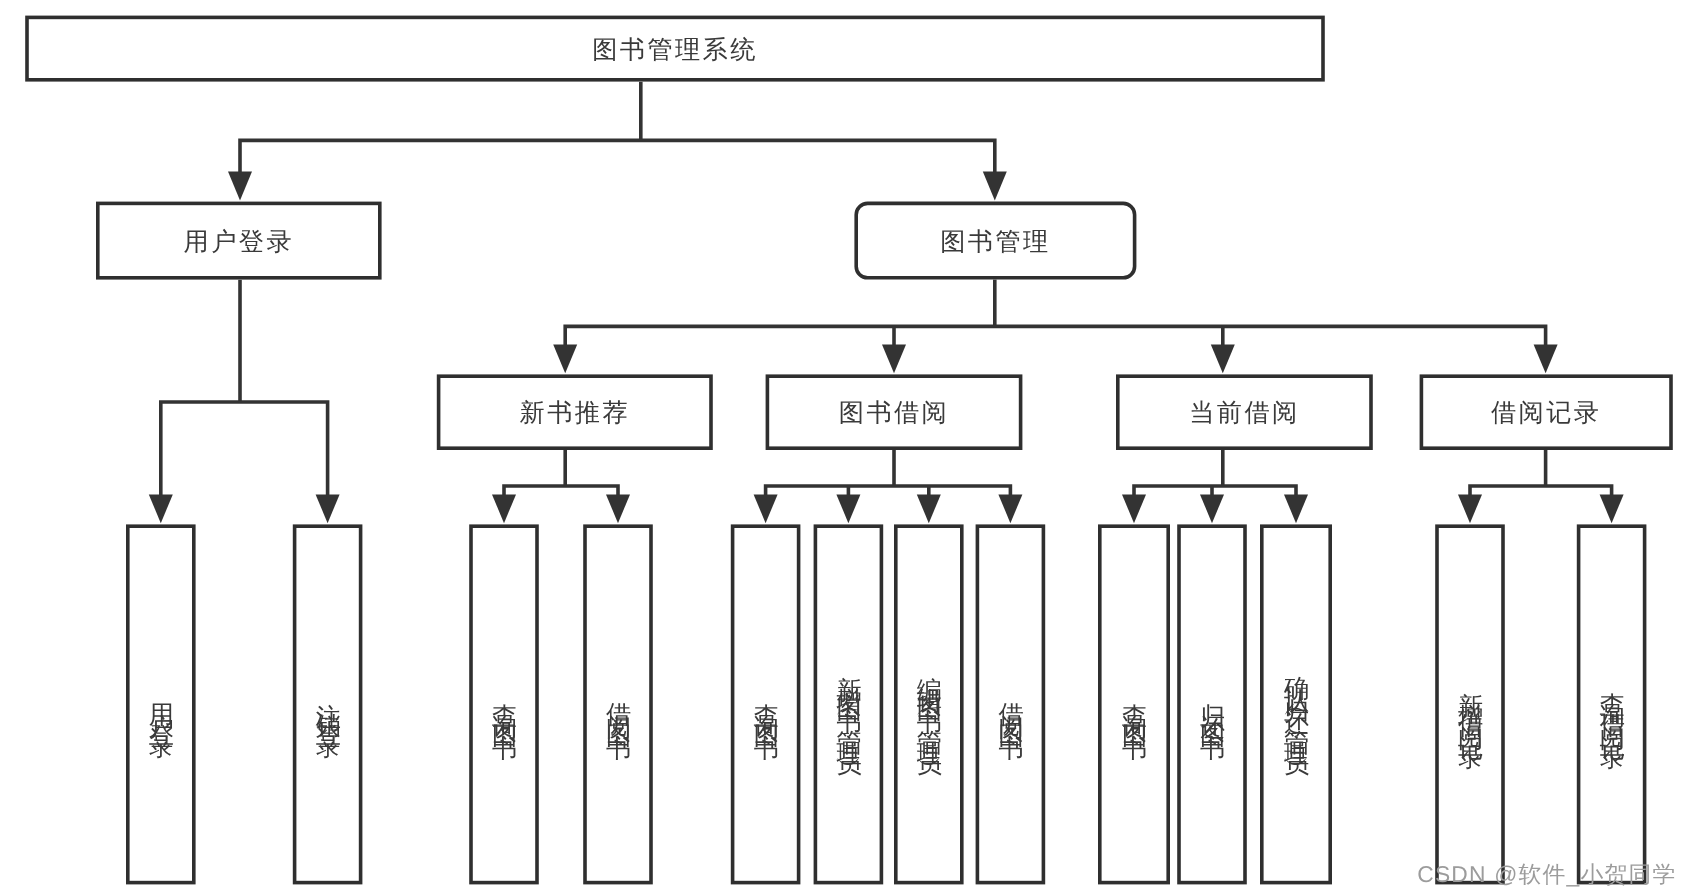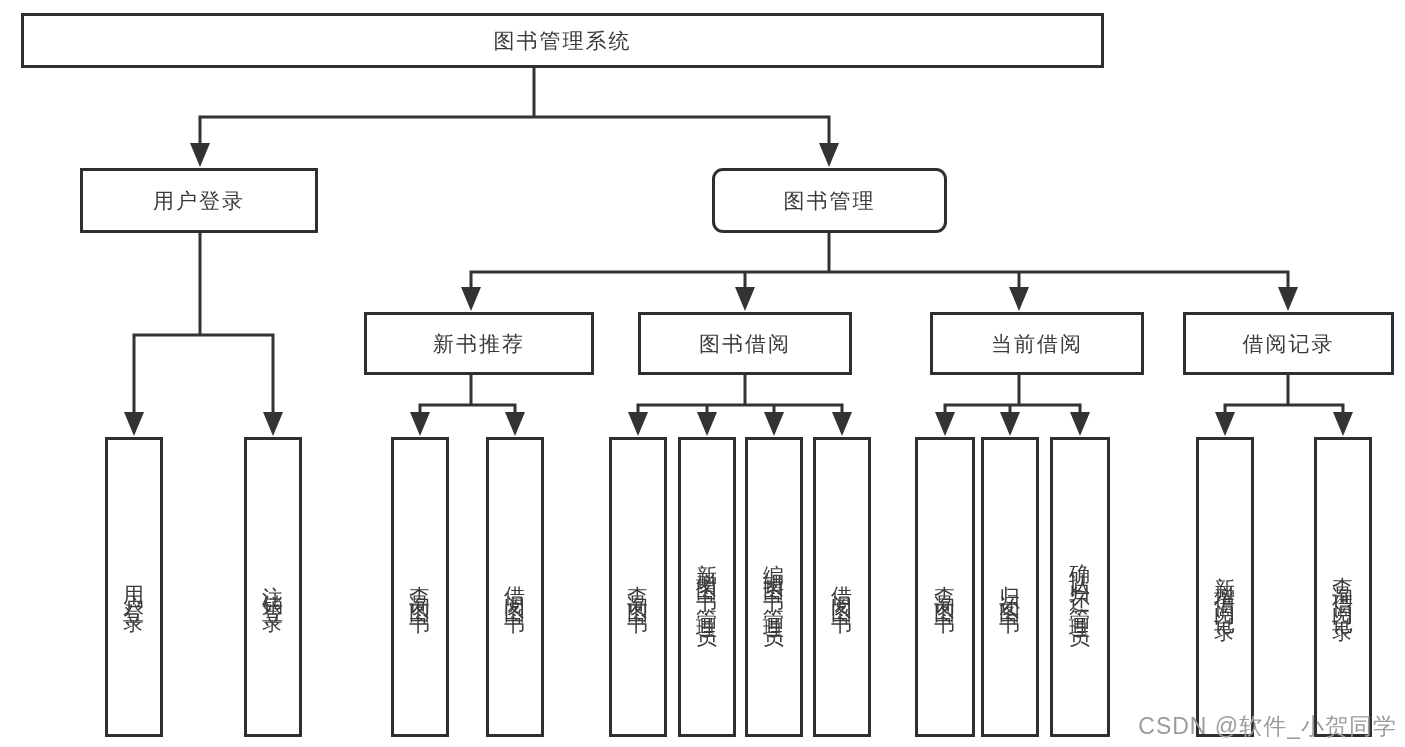--- a/index.html
+++ b/index.html
@@ -46,21 +46,21 @@
   .n-g2{left:912px;top:312px;width:214px;height:63px;margin-left:18px;}
   .n-g3{left:1183px;top:312px;width:211px;height:63px;}
   .leaf{top:437px;width:58px;height:300px;}
   .n-u1{left:105px;} .n-u2{left:244px;}
   .n-a1{left:391px;} .n-a2{left:486px;}
   .n-b1{left:609px;} .n-b2{left:678px;} .n-b3{left:745px;} .n-b4{left:813px;}
   .n-c1{left:915px;width:60px;} .n-c2{left:981px;} .n-c3{left:1050px;width:60px;}
   .n-d1{left:1196px;} .n-d2{left:1314px;}
   .watermark{
     position:absolute;right:8px;bottom:5px;
-    font-size:23px;letter-spacing:1px;
+    font-size:19px;letter-spacing:1px;
     color:var(--wm);white-space:nowrap;
   }
 </style>
 </head>
 <body>
 
 <div id="stage">
 
   <svg id="wires" viewBox="0 0 1405 747" xmlns="http://www.w3.org/2000/svg">
 

